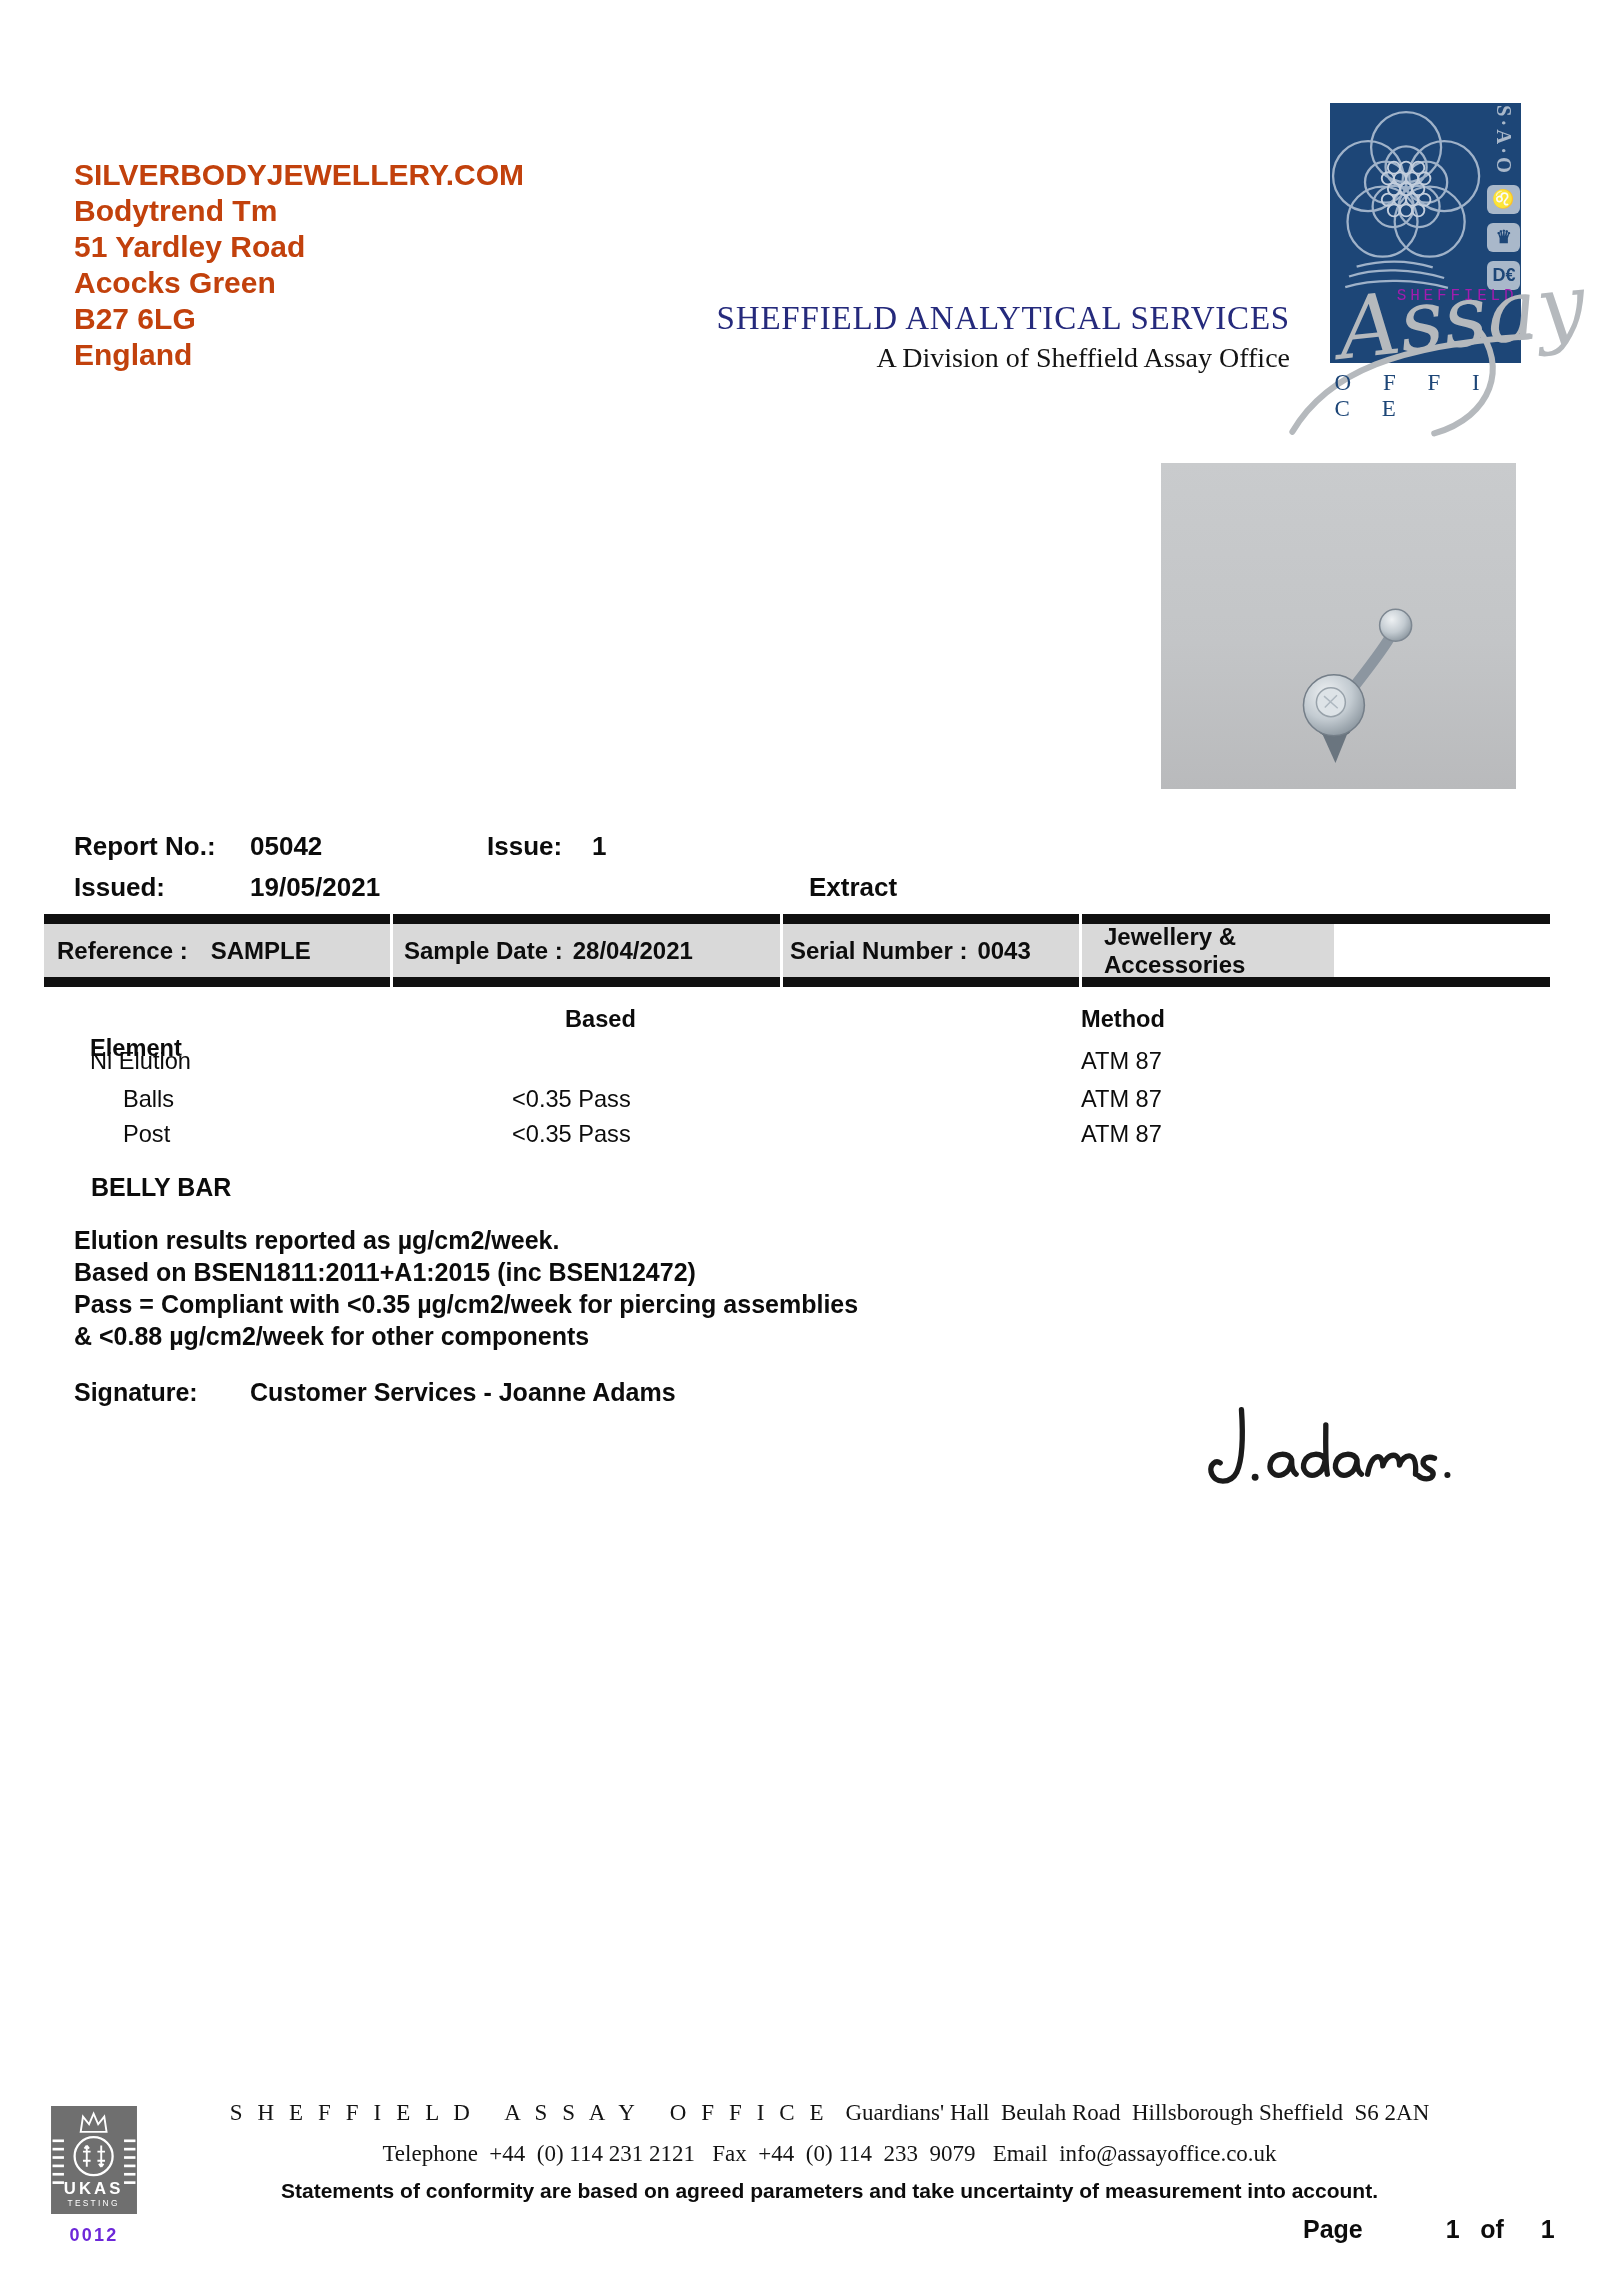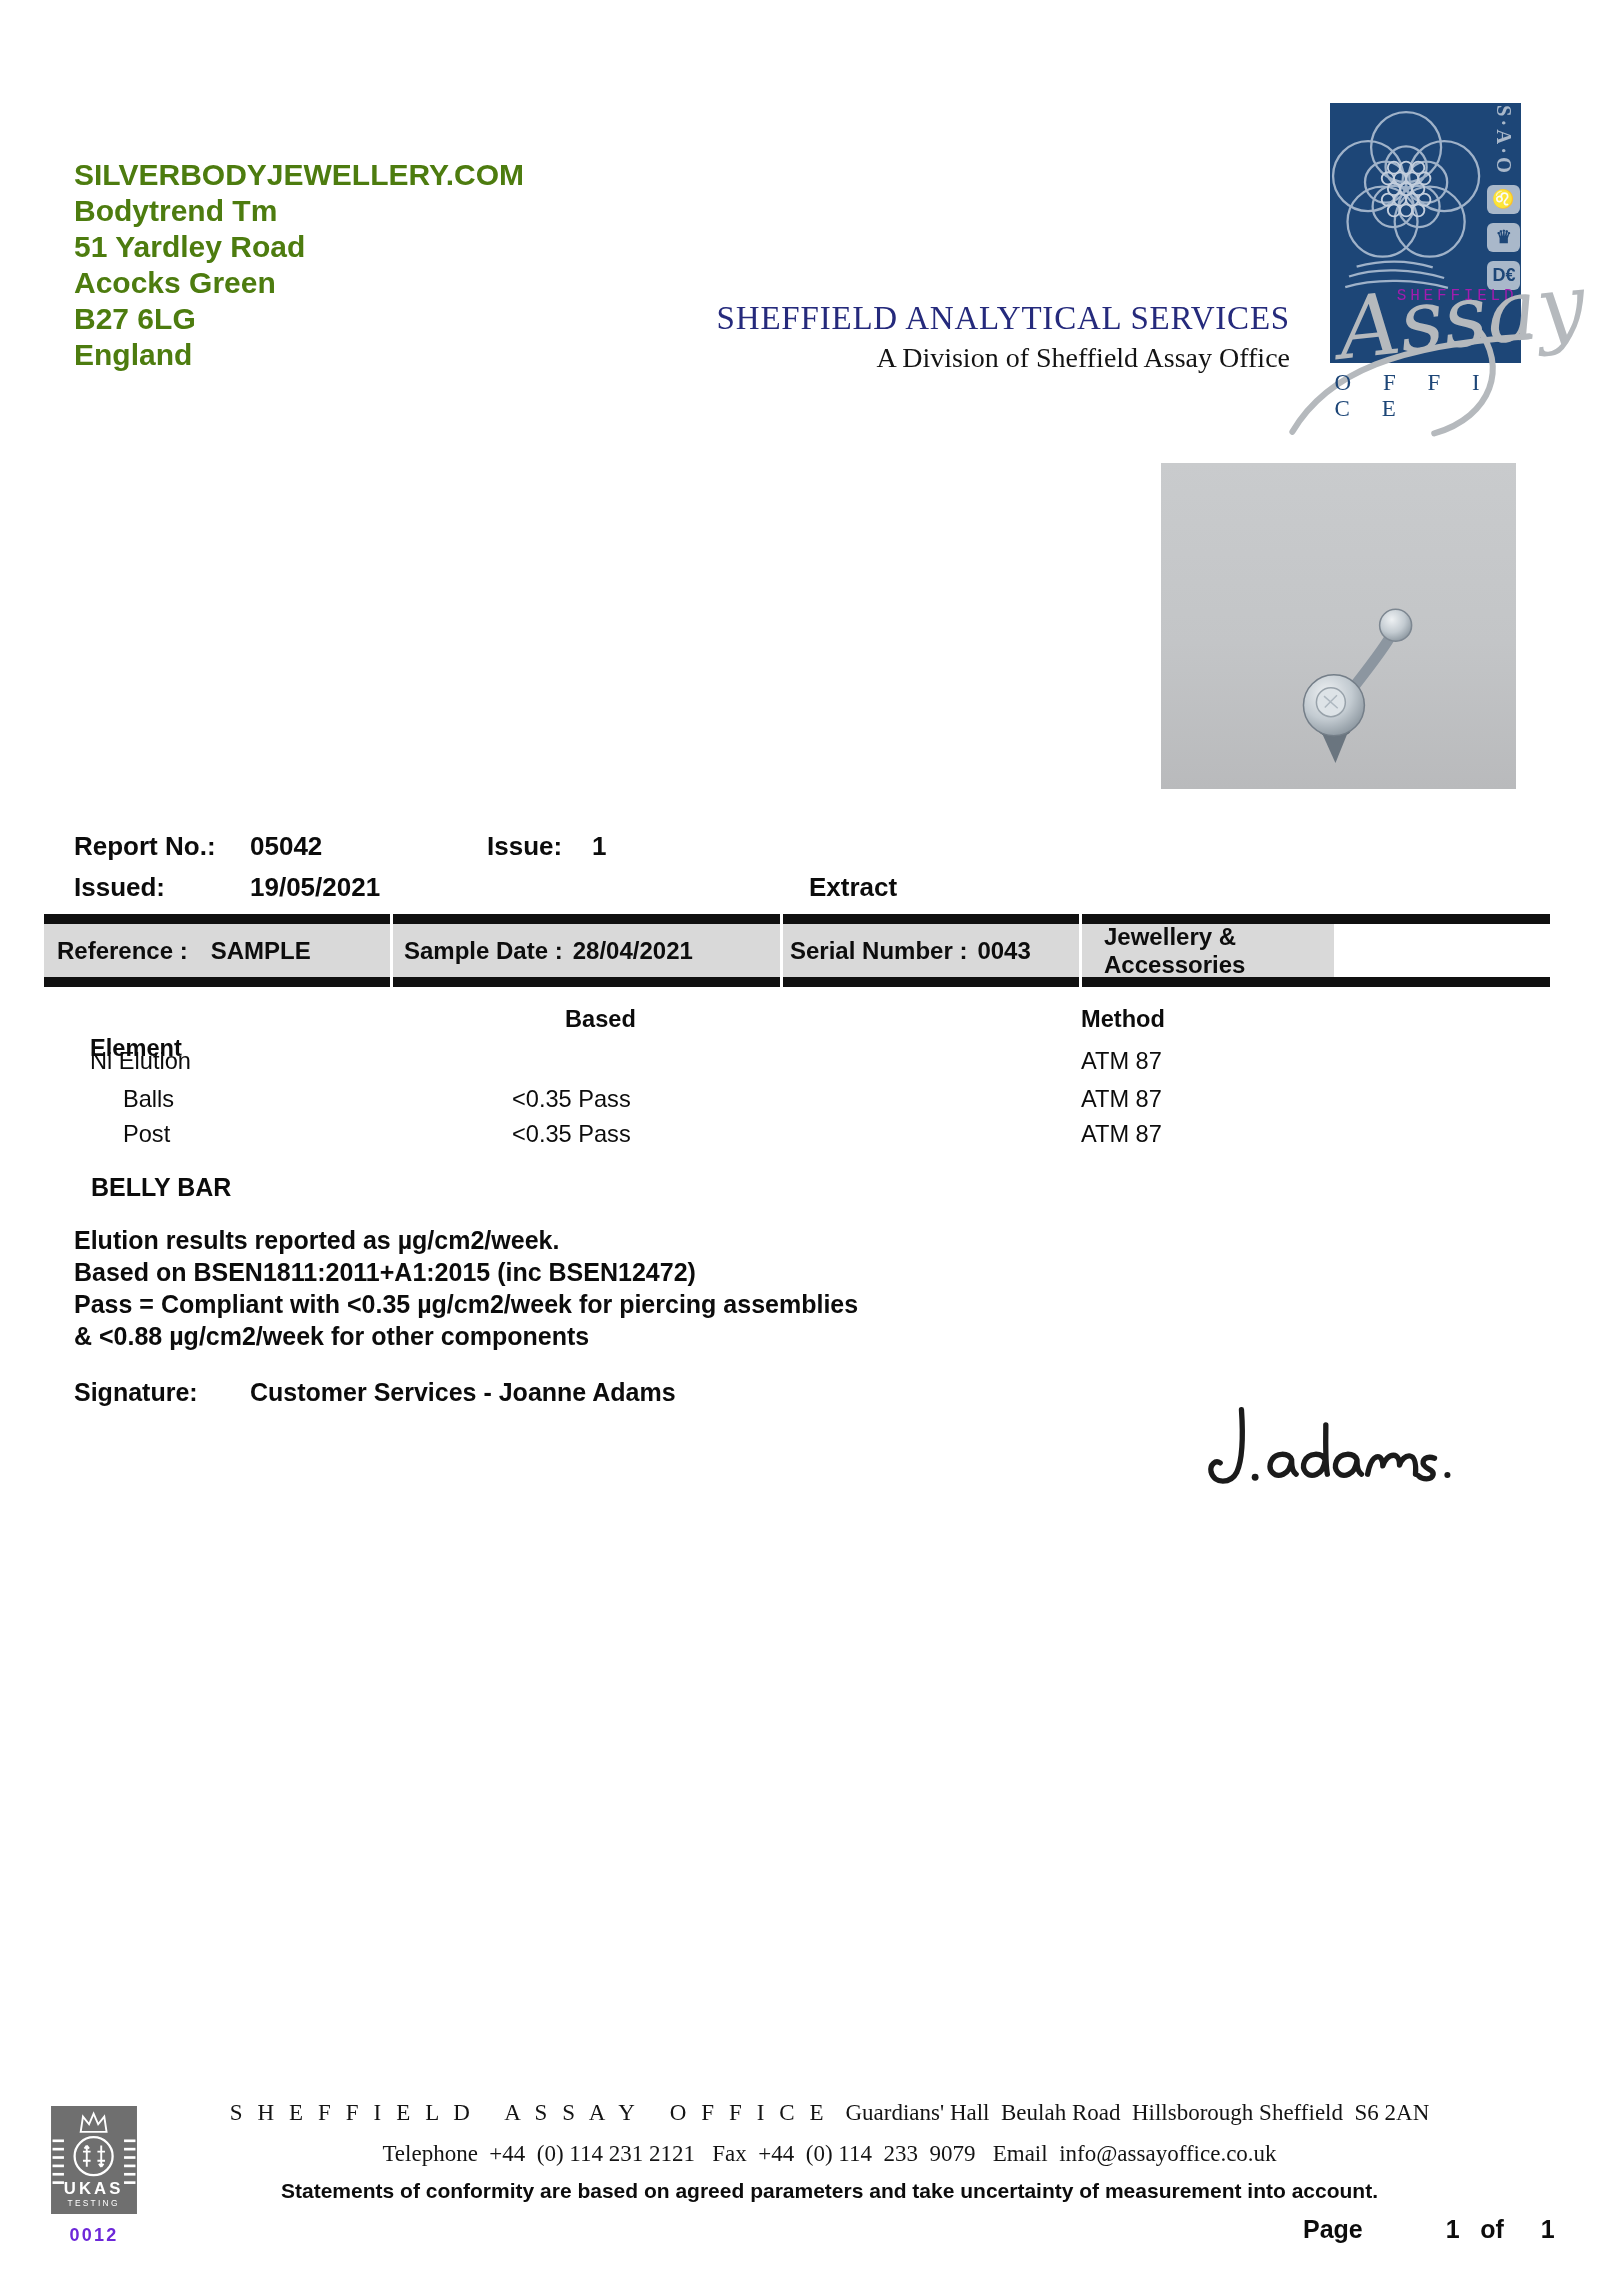--- a/index.html
+++ b/index.html
@@ -5,21 +5,21 @@
   html,body{margin:0;padding:0;background:#ffffff;}
   .page{
     position:relative;width:1616px;height:2284px;background:#ffffff;
     font-family:"Liberation Sans",sans-serif;color:#0c0c0c;overflow:hidden;
   }
   .abs{position:absolute;}
   .b{font-weight:bold;}
   .pre{white-space:pre-wrap;}
 
   
-  .sender{left:74px;top:157px;font-size:30px;line-height:36px;font-weight:bold;color:#4d7c0f;}
+  .sender{left:74px;top:157px;font-size:30px;line-height:36px;font-weight:bold;color:#c2410c;}
 
   
   .services{left:685px;top:300px;width:605px;text-align:right;font-family:"Liberation Serif",serif;}
   .services .t1{font-size:33px;color:#252a7c;letter-spacing:0.8px;}
   .services .t2{font-size:28px;color:#141414;margin-top:4.6px;}
 
   
   .logo{left:1330px;top:97px;width:195px;height:327px;}
   .logo .bluebox{position:absolute;left:0;top:6px;width:191px;height:260px;background:#1d4677;}
   .logo .rose{position:absolute;left:0px;top:3px;}

